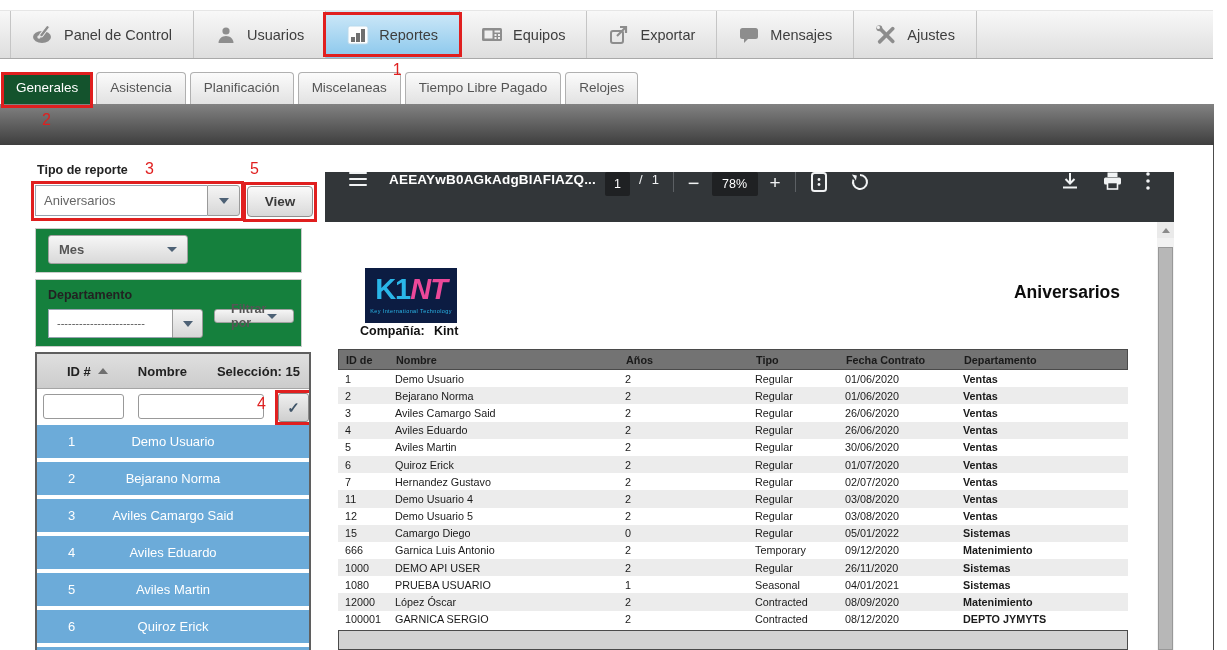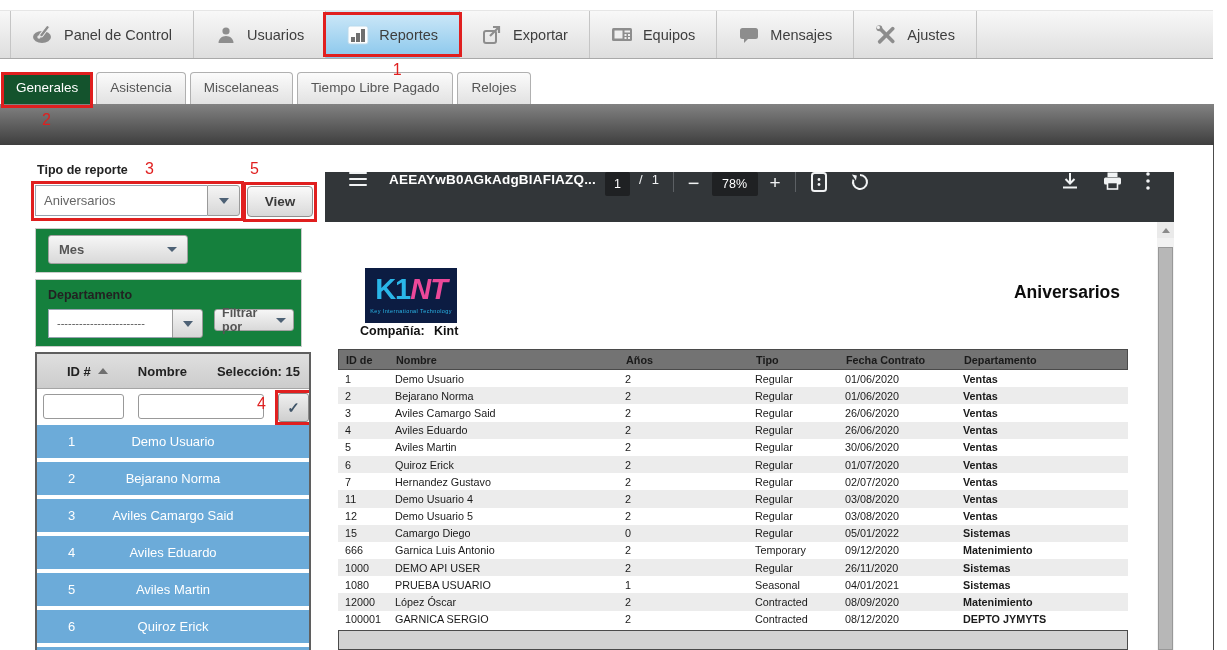--- a/index.html
+++ b/index.html
@@ -131,44 +131,44 @@
           <rect x="9" y="8" width="4" height="9" fill="#6e6e6e"></rect>
           <rect x="14" y="4" width="4" height="13" fill="#6e6e6e"></rect>
         </svg>
     </span>
     <span>Reportes</span>
     <span class="red-box" style="left:-3px;right:-3px;top:1px;bottom:1px;"></span>
     <span class="step-label" style="left:50%;top:calc(100% + 3px);">1</span>
   </div>
   <div class="nav-item">
     <span class="nav-icon">
-      <svg width="20" height="20" viewBox="0 0 20 20">
-          <rect x="2" y="6" width="12" height="12" rx="2" fill="none" stroke="#8d8d8d" stroke-width="2"></rect>
-          <path d="M8 11 L16 3" stroke="#8d8d8d" stroke-width="2.2" fill="none"></path>
-          <path d="M11 2 h6 v6" fill="none" stroke="#8d8d8d" stroke-width="2.2"></path>
-        </svg>
-    </span>
-    <span>Exportar</span>
-  </div>
-  <div class="nav-item">
-    <span class="nav-icon">
       <svg width="22" height="20" viewBox="0 0 22 20">
           <rect x="1" y="3" width="20" height="13" rx="1.5" fill="#8d8d8d"></rect>
           <rect x="3.5" y="5.5" width="8" height="8" fill="#efefef"></rect>
           <rect x="13.5" y="5.5" width="5.5" height="2" fill="#efefef"></rect>
           <rect x="13.5" y="9" width="2" height="2" fill="#efefef"></rect>
           <rect x="17" y="9" width="2" height="2" fill="#efefef"></rect>
           <rect x="13.5" y="12" width="2" height="2" fill="#efefef"></rect>
           <rect x="17" y="12" width="2" height="2" fill="#efefef"></rect>
         </svg>
     </span>
     <span>Equipos</span>
   </div>
   <div class="nav-item">
     <span class="nav-icon">
+      <svg width="20" height="20" viewBox="0 0 20 20">
+          <rect x="2" y="6" width="12" height="12" rx="2" fill="none" stroke="#8d8d8d" stroke-width="2"></rect>
+          <path d="M8 11 L16 3" stroke="#8d8d8d" stroke-width="2.2" fill="none"></path>
+          <path d="M11 2 h6 v6" fill="none" stroke="#8d8d8d" stroke-width="2.2"></path>
+        </svg>
+    </span>
+    <span>Exportar</span>
+  </div>
+  <div class="nav-item">
+    <span class="nav-icon">
       <svg width="20" height="18" viewBox="0 0 20 18">
           <rect x="1" y="2" width="18" height="11" rx="2.5" fill="#8d8d8d"></rect>
           <path d="M5 12 l0 5 5-5z" fill="#8d8d8d"></path>
         </svg>
     </span>
     <span>Mensajes</span>
   </div>
   <div class="nav-item">
     <span class="nav-icon">
       <svg width="22" height="20" viewBox="0 0 22 20">
@@ -181,20 +181,21 @@
     <span>Ajustes</span>
   </div>
 </div>
 
 <div class="tabs">
   <div class="tab selected">
     <span>Generales</span>
     <span class="red-box" style="left:-2px;right:-2px;top:-1px;bottom:-4px;"></span>
   </div>
   <div class="tab"><span>Asistencia</span></div>
+  <div class="tab"><span>Planificación</span></div>
   <div class="tab"><span>Miscelaneas</span></div>
   <div class="tab"><span>Tiempo Libre Pagado</span></div>
   <div class="tab"><span>Relojes</span></div>
 </div>
 
 <div class="config-bar">
   <span class="step-label" style="left:42px;top:7px;">2</span>
 </div>
 <div class="content-right-border"></div>
 
@@ -223,21 +224,21 @@
 </div>
 
 <div class="panel-box" style="left:35px;top:279px;width:265px;height:66px;">
   <div class="side-label" style="position:absolute;left:12px;top:8px;">Departamento</div>
   <div class="combo" style="position:absolute;left:12px;top:29px;width:155px;height:29px;">
     <div class="combo-field" style="font-size:11px;line-height:27px;color:#555;">------------------------</div>
     <div class="combo-btn" style="width:29px;">
         <span class="tri"></span>
       </div>
   </div>
-  <div class="dd-btn" style="position:absolute;left:178px;top:29px;width:80px;height:22px;box-sizing:border-box;padding:0 7px;">
+  <div class="dd-btn" style="position:absolute;left:178px;top:29px;width:80px;height:14px;box-sizing:border-box;padding:0 16px;">
     <span style="font-size:12.5px;">Filtrar por</span>
     <span class="tri-down" style="border-top-color:#4d6175;"></span>
   </div>
 </div>
 
 <div class="emp-list">
   <div class="emp-header">
     <span style="margin-left:30px;cursor:pointer;display:flex;align-items:center;">
       <span>ID #</span>
       <span class="sort-tri"></span>

